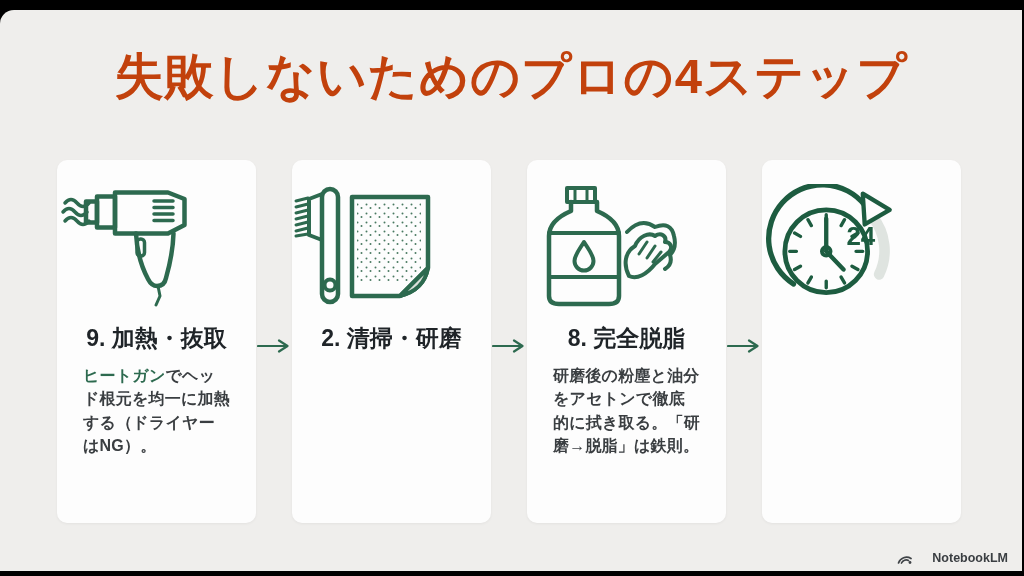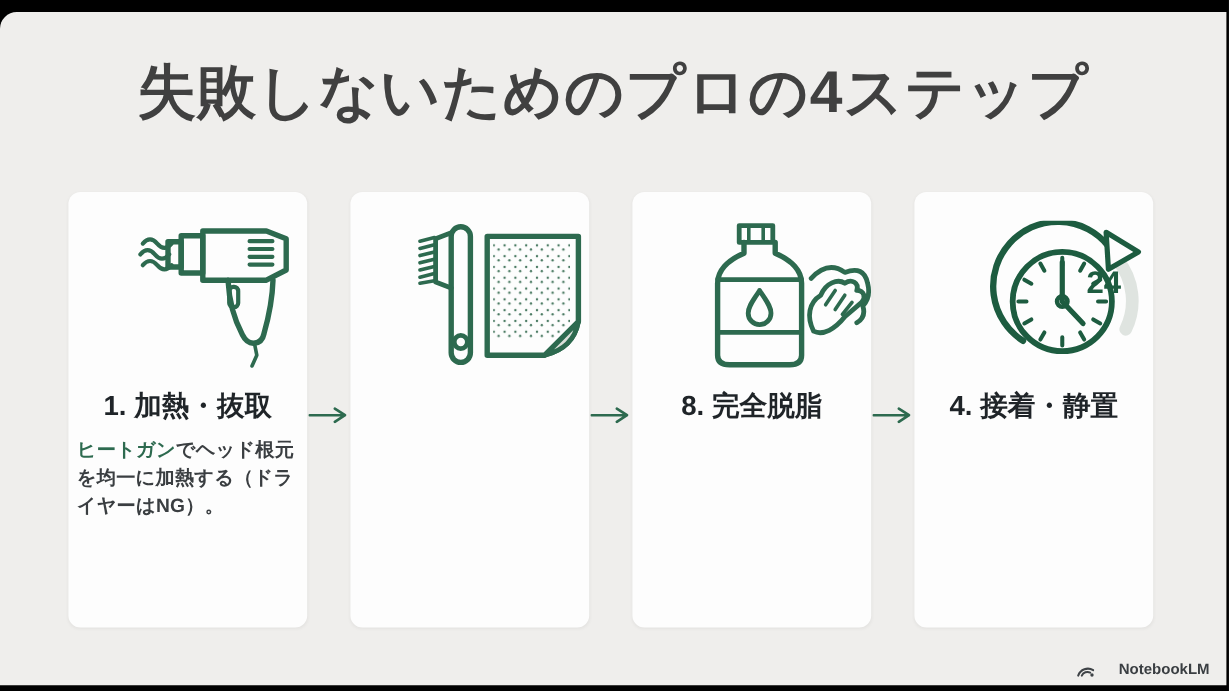--- a/index.html
+++ b/index.html
@@ -1,27 +1,27 @@
 <!DOCTYPE html>
 <html><head>
 <meta charset="utf-8">
 <style>
   html,body{margin:0;padding:0;width:1024px;height:576px;overflow:hidden;background:#000;
     font-family:"Liberation Sans","DejaVu Sans",sans-serif;}
   .frame{position:absolute;top:10px;left:0;right:2px;bottom:5px;background:#efeeec;
     border-radius:14px 0 0 0;}
   .title{position:absolute;top:34px;left:0;width:100%;text-align:center;margin:0;
-    font-size:49px;font-weight:900;color:#404040;letter-spacing:1px;}
+    font-size:49px;font-weight:900;color:#c2410c;letter-spacing:1px;}
   .cards-row{position:absolute;top:150px;left:57px;width:904px;display:flex;
     justify-content:space-between;align-items:flex-start;}
   .card{width:199px;height:363px;background:#fdfdfd;border-radius:10px;
     box-shadow:0 1px 3px rgba(0,0,0,0.05);box-sizing:border-box;}
-  .icon-wrap{height:125px;margin-top:24px;display:flex;justify-content:flex-end;align-items:center;}
+  .icon-wrap{height:125px;margin-top:24px;display:flex;justify-content:flex-start;align-items:center;}
   .card h2{margin:14px 6px 10px;text-align:center;font-size:23px;font-weight:800;color:#1f2428;}
-  .card p{margin:0 7px;font-size:16px;line-height:1.46;font-weight:600;color:#3a3e41;
+  .card p{margin:0 26px;font-size:16px;line-height:1.46;font-weight:600;color:#3a3e41;
     text-align:left;letter-spacing:0.2px;}
   .hl{color:#2d6a4f;font-weight:800;}
   .arrow{width:34px;margin-top:179px;flex-shrink:0;display:flex;justify-content:center;}
   .footer{position:absolute;right:14px;bottom:6px;display:flex;align-items:center;gap:20px;
     color:#3a3e42;font-size:12.5px;font-weight:600;}
   svg{display:block;}
 </style>
 </head>
 <body>
 
@@ -39,21 +39,21 @@
           <path d="M8 37 q6 -7 12 0 q6 7 12 0" stroke-width="3.5"></path>
           <rect x="29" y="17.5" width="11" height="21"></rect>
           <rect x="40" y="12.5" width="18" height="31"></rect>
           <path d="M58 8.5 L111 8.5 L127.5 15 L127.5 41 L111 49.5 L58 49.5 Z"></path>
           <path d="M97 17 H116 M97 23.5 H116 M97 30 H116 M97 36.5 H116" stroke-width="3.5"></path>
           <path d="M79 49.5 C80 68 84 82 91 95 C93 99 96 102 100 102 C105 102 108 99 109 94 C113 80 116 65 116.5 49.5"></path>
           <rect x="80" y="55" width="7.5" height="17" rx="3.5" stroke-width="3.5"></rect>
           <path d="M101 102 L103 112 L99 121" stroke-width="3"></path>
         </svg>
       </div>
-      <h2>1. 加熱・抜取</h2>
+      <h2>9. 加熱・抜取</h2>
       <p><span class="hl">ヒートガン</span><span>でヘッド根元を均一に加熱する（ドライヤーはNG）。</span></p>
     </section>
 
     <div class="arrow">
       <svg width="34" height="14" viewBox="0 0 34 14" fill="none" stroke="#2d6a4f" stroke-width="2.2" stroke-linecap="round" stroke-linejoin="round">
         <path d="M1 7 H29 M22 1.5 L30.5 7 L22 12.5"></path>
       </svg>
     </div>
 
     <section class="card">
@@ -68,20 +68,21 @@
           <path d="M136 84 L108 112 Q132 106 136 84 Z" fill="#dbe0da" stroke-width="4"></path>
           <path d="M60 13 H136 V84 L108 112 H60 Z" fill="#fdfdfd" stroke-width="4.5"></path>
           <rect x="65" y="18" width="64" height="80" fill="url(#dotp)" stroke="none"></rect>
           <path d="M136 84 L108 112 Q132 106 136 84 Z" fill="#dbe0da" stroke-width="4"></path>
           <rect x="30" y="5" width="16" height="113" rx="8" fill="#fdfdfd"></rect>
           <path d="M30 10 L17 15 V51 L30 56" stroke-width="4"></path>
           <path d="M16 14 L4 17 M16 20 L4 23 M16 26 L4 29 M16 32 L4 35 M16 38 L4 41 M16 44 L4 47 M16 50 L4 52" stroke-width="3"></path>
           <circle cx="38" cy="101" r="5.5" stroke-width="4"></circle>
         </svg>
       </div>
+      <h2>2. 清掃・研磨</h2>
     </section>
 
     <div class="arrow">
       <svg width="34" height="14" viewBox="0 0 34 14" fill="none" stroke="#2d6a4f" stroke-width="2.2" stroke-linecap="round" stroke-linejoin="round">
         <path d="M1 7 H29 M22 1.5 L30.5 7 L22 12.5"></path>
       </svg>
     </div>
 
     <section class="card">
       <div class="icon-wrap">
@@ -90,20 +91,21 @@
           <path d="M48 5 V17 M60 5 V17" stroke-width="3"></path>
           <path d="M44 18 V27 C30 33 22 42 22 52 V112 C22 118 26 120 32 120 H82 C88 120 92 118 92 112 V52 C92 42 84 33 70 27 V18"></path>
           <path d="M22 49 H92 M22 93 H92" stroke-width="4"></path>
           <path d="M57 58 C52 66 47.5 71 47.5 77 A9.5 9.5 0 0 0 66.5 77 C66.5 71 62 66 57 58 Z" stroke-width="4"></path>
           <path d="M100 48 Q114 33 128 43 Q144 37 147 52 Q150 64 143 71 Q146 80 138 85" stroke-width="4"></path>
           <path d="M102 92 C96 80 98 68 108 62 C112 52 122 48 128 52 C134 48 140 52 138 58 C144 58 146 64 142 68 L128 80 C120 90 110 96 102 92 Z" fill="#fdfdfd" stroke-width="4"></path>
           <path d="M120 58 L112 70 M128 62 L120 74 M134 68 L126 78" stroke-width="3"></path>
         </svg>
       </div>
       <h2>8. 完全脱脂</h2>
+      <p><span>研磨後の粉塵と油分をアセトンで徹底的に拭き取る。「研磨→脱脂」は鉄則。</span></p>
     </section>
 
     <div class="arrow">
       <svg width="34" height="14" viewBox="0 0 34 14" fill="none" stroke="#2d6a4f" stroke-width="2.2" stroke-linecap="round" stroke-linejoin="round">
         <path d="M1 7 H29 M22 1.5 L30.5 7 L22 12.5"></path>
       </svg>
     </div>
 
     <section class="card">
       <div class="icon-wrap">
@@ -111,21 +113,20 @@
           <path d="M112 34 A56 56 0 0 1 119 94" stroke="#dfe4e0" stroke-width="11"></path>
           <path d="M30 104 A56 56 0 1 1 104 22" stroke-width="5.5"></path>
           <path d="M102 10 L130 27 L104 42 Z" fill="#fdfdfd" stroke-width="4.5"></path>
           <circle cx="64" cy="70" r="43" fill="#fdfdfd" stroke-width="5"></circle>
           <path d="M64 32 V39 M83 37.1 L79.5 43.2 M96.9 51 L90.8 54.5 M102 70 H95 M96.9 89 L90.8 85.5 M83 102.9 L79.5 96.8 M64 108 V101 M45 102.9 L48.5 96.8 M31.1 89 L37.2 85.5 M26 70 H33 M31.1 51 L37.2 54.5 M45 37.1 L48.5 43.2" stroke-width="3.5"></path>
           <path d="M64 70 V36 M64 70 L82 89" stroke-width="4.5"></path>
           <circle cx="64" cy="70" r="4.5" stroke-width="4"></circle>
           <text x="85" y="63" font-size="27" font-weight="800" fill="#1d5c40" stroke="none" font-family="Liberation Sans, DejaVu Sans, sans-serif">24</text>
         </svg>
       </div>
-      <h2>4. 接着・静置</h2>
     </section>
 
   </div>
 
   <div class="footer">
     <span>
       <svg width="15" height="13" viewBox="0 0 15 13" fill="none" stroke="#3f4347" stroke-width="1.7" stroke-linecap="round">
         <path d="M1.5 11 A 8.5 8.5 0 0 1 14 6.5"></path>
         <path d="M4.5 11 A 5.2 5.2 0 0 1 11.5 8.5"></path>
         <circle cx="13" cy="10.5" r="1.4" fill="#3f4347" stroke="none"></circle>

